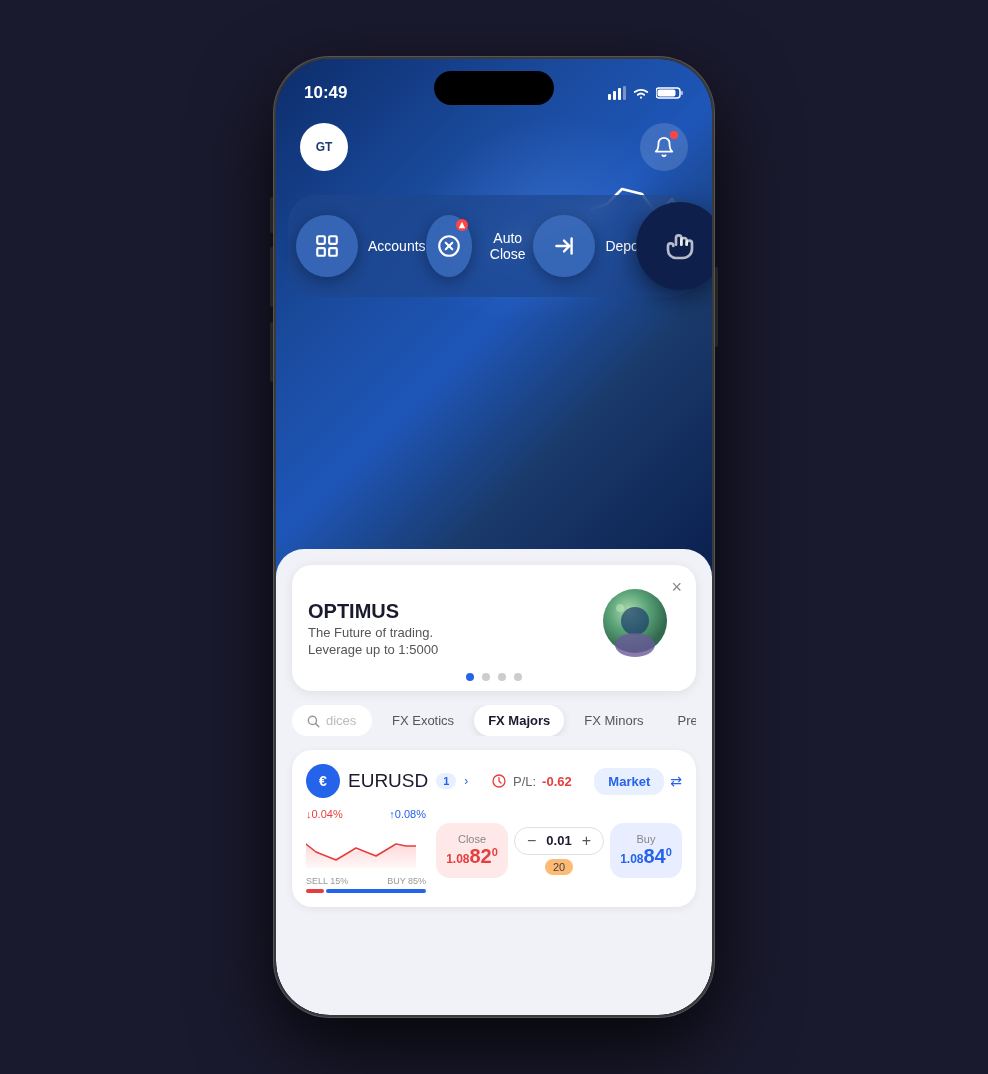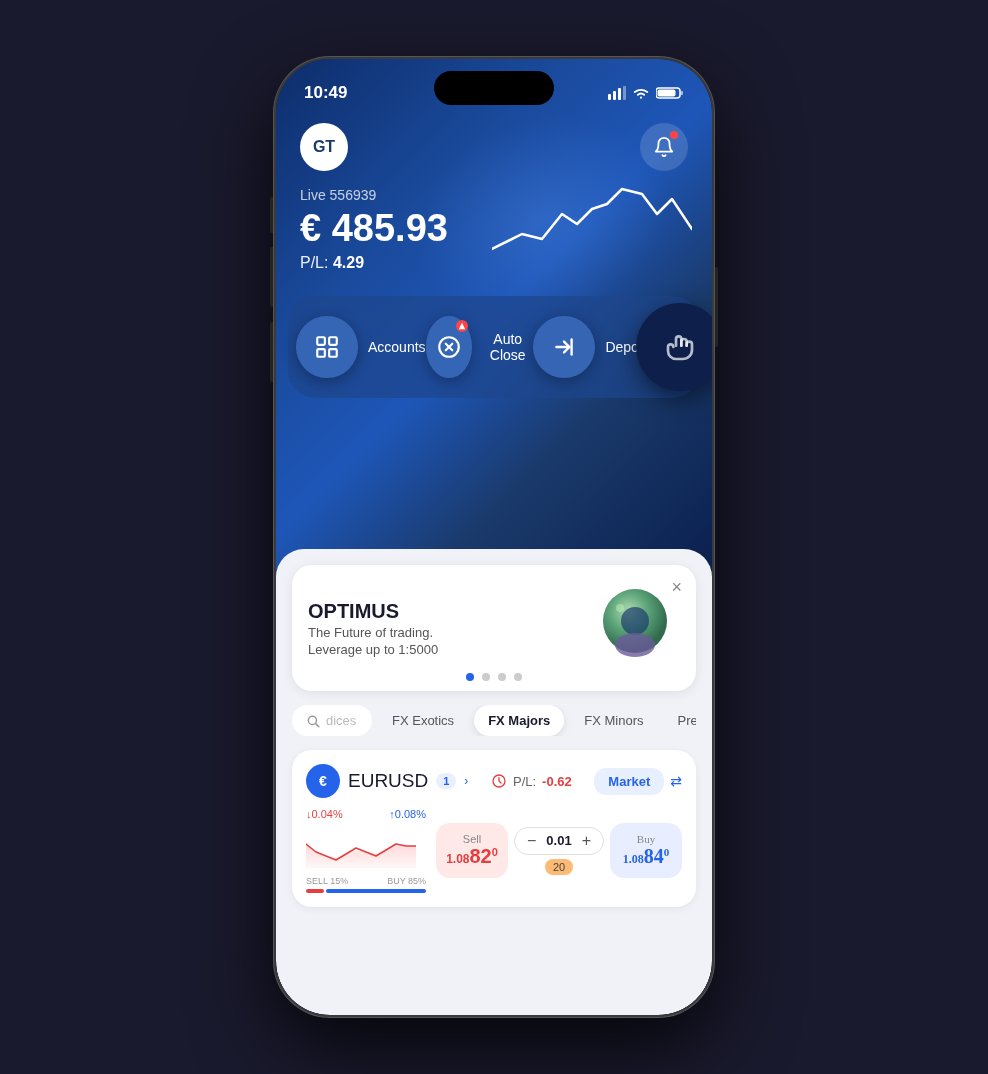--- a/index.html
+++ b/index.html
@@ -143,21 +143,21 @@
     }
 
     .avatar {
       width: 48px;
       height: 48px;
       border-radius: 50%;
       background: white;
       display: flex;
       align-items: center;
       justify-content: center;
-      font-size: 16px;
+      font-size: 12px;
       font-weight: 700;
       color: #1a3a6b;
     }
 
     .bell-btn {
       width: 48px;
       height: 48px;
       border-radius: 50%;
       background: rgba(255,255,255,0.15);
       border: none;
@@ -532,21 +532,20 @@
     }
 
     .buy-btn {
       flex: 1;
       background: #e8eeff;
       border: none;
       border-radius: 14px;
       padding: 10px 8px;
       cursor: pointer;
       text-align: center;
-      font-family: Liberation Serif, serif;
     }
 
     .btn-label {
       font-size: 11px;
       color: #888;
       font-weight: 500;
     }
 
     .btn-price {
       font-size: 17px;
@@ -640,28 +639,20 @@
         <div class="avatar">GT</div>
         <button class="bell-btn">
           <svg width="22" height="22" viewBox="0 0 24 24" fill="none" stroke="white" stroke-width="2" stroke-linecap="round" stroke-linejoin="round">
             <path d="M18 8A6 6 0 0 0 6 8c0 7-3 9-3 9h18s-3-2-3-9"></path>
             <path d="M13.73 21a2 2 0 0 1-3.46 0"></path>
           </svg>
           <div class="bell-dot"></div>
         </button>
       </div>
 
-      <div class="balance-area">
-        <div class="live-label">Live 556939</div>
-        <div class="balance-amount">€ 485.93</div>
-        <div class="pl-label">
-          <span>P/L:</span>
-          <span class="pl-value">4.29</span>
-        </div>
-      </div>
 
       <div class="chart-area">
         <svg width="200" height="110" viewBox="0 0 200 110">
           <polyline points="0,90 30,75 50,80 70,55 85,65 100,50 115,45 130,30 150,35 165,55 180,40 200,70" fill="none" stroke="white" stroke-width="2.5" stroke-linecap="round" stroke-linejoin="round"></polyline>
         </svg>
       </div>
 
       <div class="quick-actions" style="position:relative;">
         <div class="action-item">
           <button class="action-icon-btn">
@@ -812,21 +803,21 @@
                 <span>BUY 85%</span>
               </div>
               <div style="display:flex;gap:2px;margin-top:3px;">
                 <div class="chart-bar-sell" style="flex:15;"></div>
                 <div class="chart-bar-buy" style="flex:85;"></div>
               </div>
             </div>
 
             <div class="buy-sell-section">
               <button class="sell-btn">
-                <div class="btn-label">Sell</div>
+                <div class="btn-label">Close</div>
                 <div class="btn-price sell-price">
                   <span style="font-size:12px;font-weight:600;">1.08</span><span style="font-size:20px;font-weight:800;">82</span><sup style="font-size:11px;">0</sup>
                 </div>
               </button>
 
               <div class="qty-control">
                 <div class="qty-bar">
                   <button class="qty-minus">−</button>
                   <span class="qty-value">0.01</span>
                   <button class="qty-plus">+</button>

